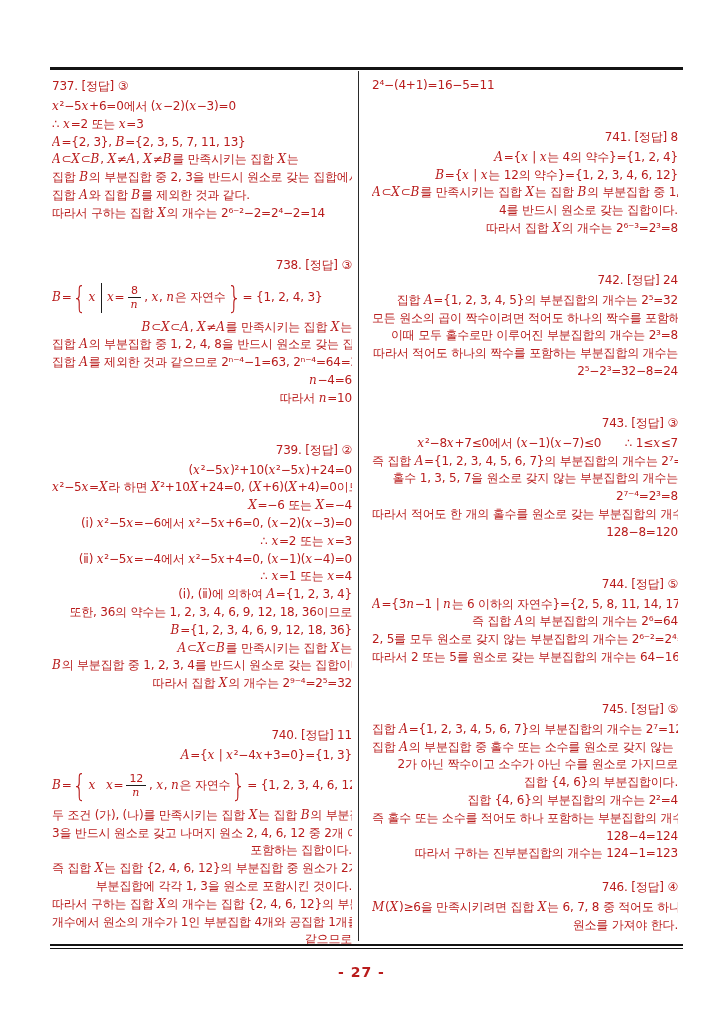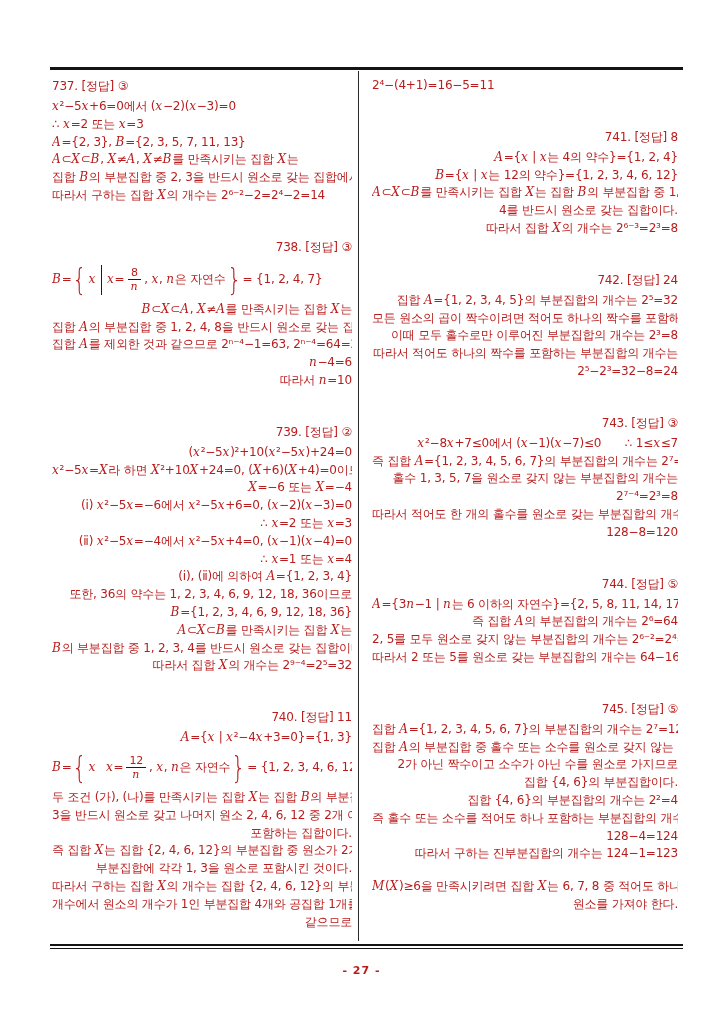--- a/index.html
+++ b/index.html
@@ -22,41 +22,42 @@
   i{font-family:"DejaVu Serif",serif;font-style:italic;padding-right:1px;}
   .frac-line{display:flex;align-items:center;height:42px;white-space:pre;}
   .frac{display:inline-flex;flex-direction:column;align-items:center;
     font-size:11px;line-height:13px;margin:0 3px;}
   .frac .num{border-bottom:1px solid #1c1c1c;padding:0 3px;}
   .frac .den{padding:0 3px;}
   .bigbrace{font-size:30px;font-weight:200;line-height:1;display:inline-block;
     transform:scaleX(0.75);margin:0 -1px;}
   .vbar{display:inline-block;width:1px;height:30px;background:#1c1c1c;margin:0 5px;align-self:center;}
   .page-number{position:absolute;left:0;right:0;top:964px;text-align:center;
-    font-weight:bold;font-size:11px;letter-spacing:1px;}
+    font-weight:bold;font-size:14px;letter-spacing:1px;}
 </style>
 </head>
 <body>
 
 <div class="page">
   <div class="top-rule"></div>
   <div class="col-divider"></div>
   <div class="col col-left" id="col-left">
       <div class="block" data-block="737">
         <div class="hdr">737. [정답] ③</div>
         <div class="line"><i>x</i>²−5<i>x</i>+6=0에서 (<i>x</i>−2)(<i>x</i>−3)=0</div>
         <div class="line">∴ <i>x</i>=2 또는 <i>x</i>=3</div>
         <div class="line"><i>A</i>={2, 3}, <i>B</i>={2, 3, 5, 7, 11, 13}</div>
         <div class="line"><i>A</i>⊂<i>X</i>⊂<i>B</i>, <i>X</i>≠<i>A</i>, <i>X</i>≠<i>B</i>를 만족시키는 집합 <i>X</i>는</div>
         <div class="line">집합 <i>B</i>의 부분집합 중 2, 3을 반드시 원소로 갖는 집합에서</div>
+        <div class="line">집합 <i>A</i>와 집합 <i>B</i>를 제외한 것과 같다.</div>
         <div class="line">따라서 구하는 집합 <i>X</i>의 개수는 2⁶⁻²−2=2⁴−2=14</div>
       </div>
       <div class="block" data-block="738">
         <div class="hdr">738. [정답] ③</div>
-        <div class="line frac-line"><span class="t"><i>B</i>=</span><span class="bigbrace">{</span><span class="t"><i>x</i></span><span class="vbar"></span><span class="t"><i>x</i>=</span><span class="frac"><span class="num">8</span><span class="den"><i>n</i></span></span><span class="t">, <i>x</i>, <i>n</i>은 자연수</span><span class="bigbrace">}</span><span class="t">= {1, 2, 4, 7}</span></div>
+        <div class="line frac-line"><span class="t"><i>B</i>=</span><span class="bigbrace">{</span><span class="t"><i>x</i></span><span class="vbar"></span><span class="t"><i>x</i>=</span><span class="frac"><span class="num">8</span><span class="den"><i>n</i></span></span><span class="t">, <i>x</i>, <i>n</i>은 자연수</span><span class="bigbrace">}</span><span class="t">= {1, 2, 4, 3}</span></div>
         <div class="line"><i>B</i>⊂<i>X</i>⊂<i>A</i>, <i>X</i>≠<i>A</i>를 만족시키는 집합 <i>X</i>는</div>
         <div class="line">집합 <i>A</i>의 부분집합 중 1, 2, 4, 8을 반드시 원소로 갖는 집합에서</div>
         <div class="line">집합 <i>A</i>를 제외한 것과 같으므로 2ⁿ⁻⁴−1=63, 2ⁿ⁻⁴=64=2⁶,</div>
         <div class="line"><i>n</i>−4=6</div>
         <div class="line">따라서 <i>n</i>=10</div>
       </div>
       <div class="block" data-block="739">
         <div class="hdr">739. [정답] ②</div>
         <div class="line">(<i>x</i>²−5<i>x</i>)²+10(<i>x</i>²−5<i>x</i>)+24=0</div>
         <div class="line"><i>x</i>²−5<i>x</i>=<i>X</i>라 하면 <i>X</i>²+10<i>X</i>+24=0, (<i>X</i>+6)(<i>X</i>+4)=0이므로</div>
@@ -127,19 +128,20 @@
         <div class="line">집합 <i>A</i>={1, 2, 3, 4, 5, 6, 7}의 부분집합의 개수는 2⁷=128</div>
         <div class="line">집합 <i>A</i>의 부분집합 중 홀수 또는 소수를 원소로 갖지 않는 집합은</div>
         <div class="line">2가 아닌 짝수이고 소수가 아닌 수를 원소로 가지므로</div>
         <div class="line">집합 {4, 6}의 부분집합이다.</div>
         <div class="line">집합 {4, 6}의 부분집합의 개수는 2²=4</div>
         <div class="line">즉 홀수 또는 소수를 적어도 하나 포함하는 부분집합의 개수는</div>
         <div class="line">128−4=124</div>
         <div class="line">따라서 구하는 진부분집합의 개수는 124−1=123</div>
       </div>
       <div class="block" data-block="746">
+        <div class="hdr">746. [정답] ④</div>
         <div class="line"><i>M</i>(<i>X</i>)≥6을 만족시키려면 집합 <i>X</i>는 6, 7, 8 중 적어도 하나를</div>
         <div class="line">원소를 가져야 한다.</div>
       </div>
     </div>
   <div class="bottom-rule"></div>
   <div class="page-number">- 27 -</div>
 </div>
 
 </body></html>

